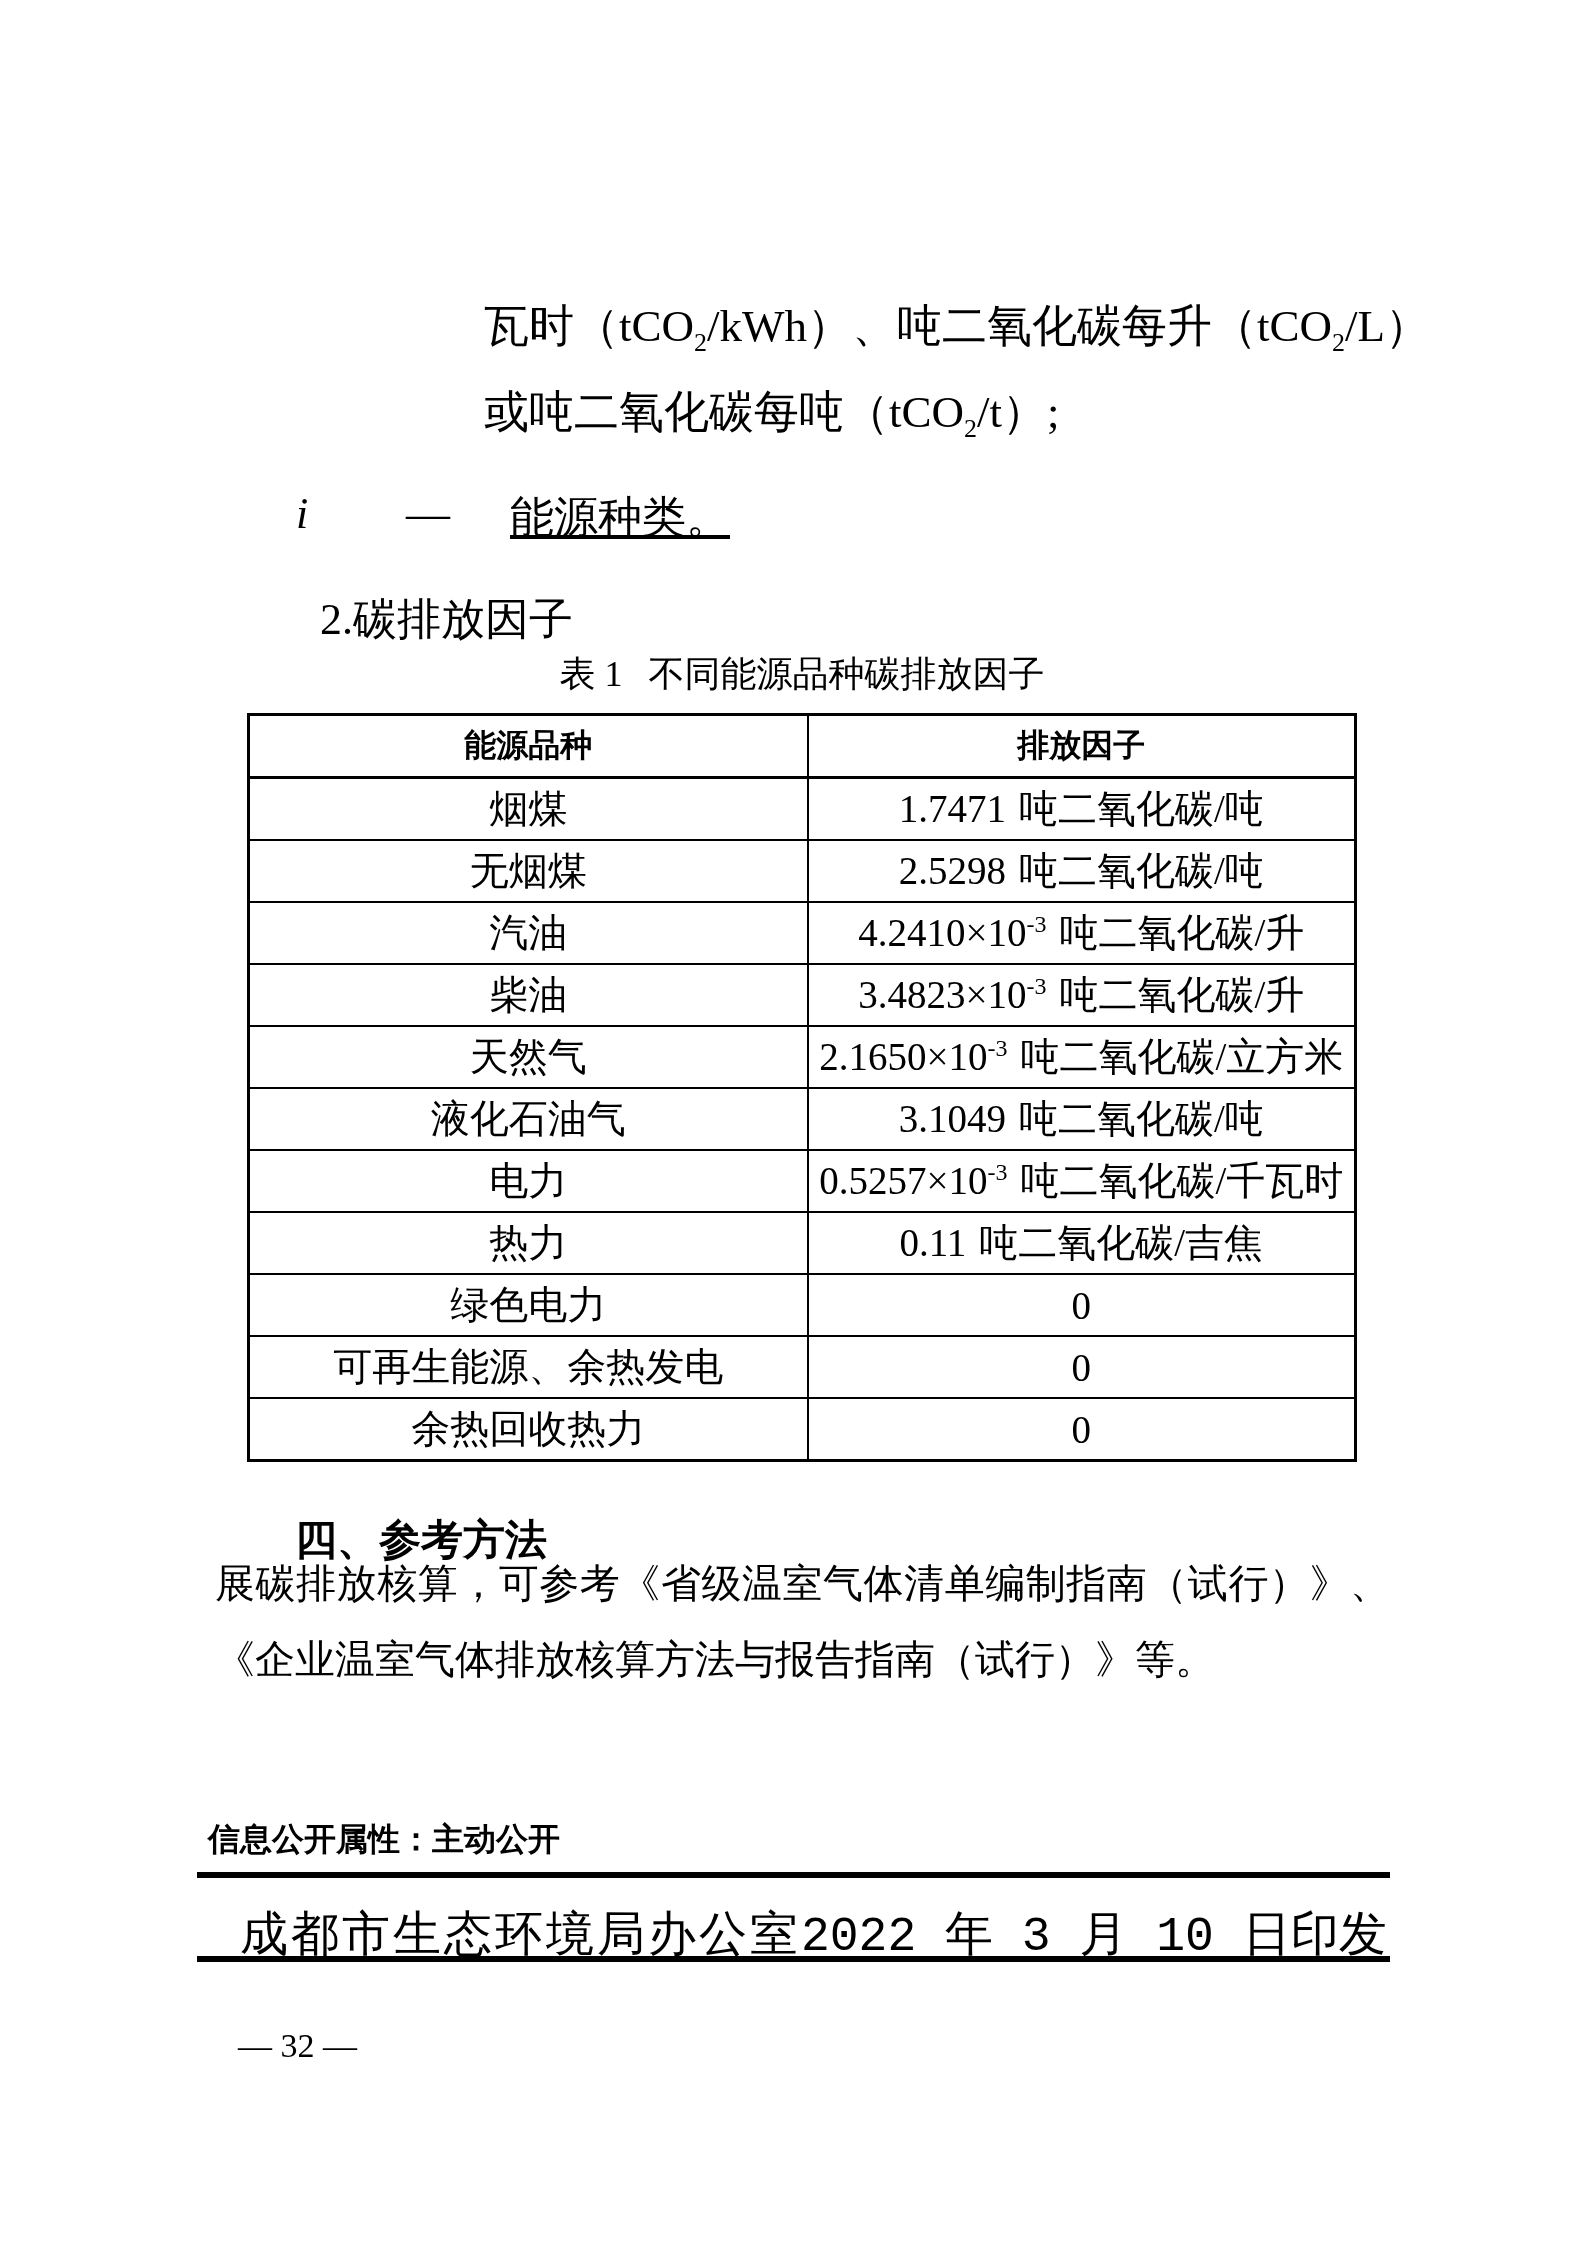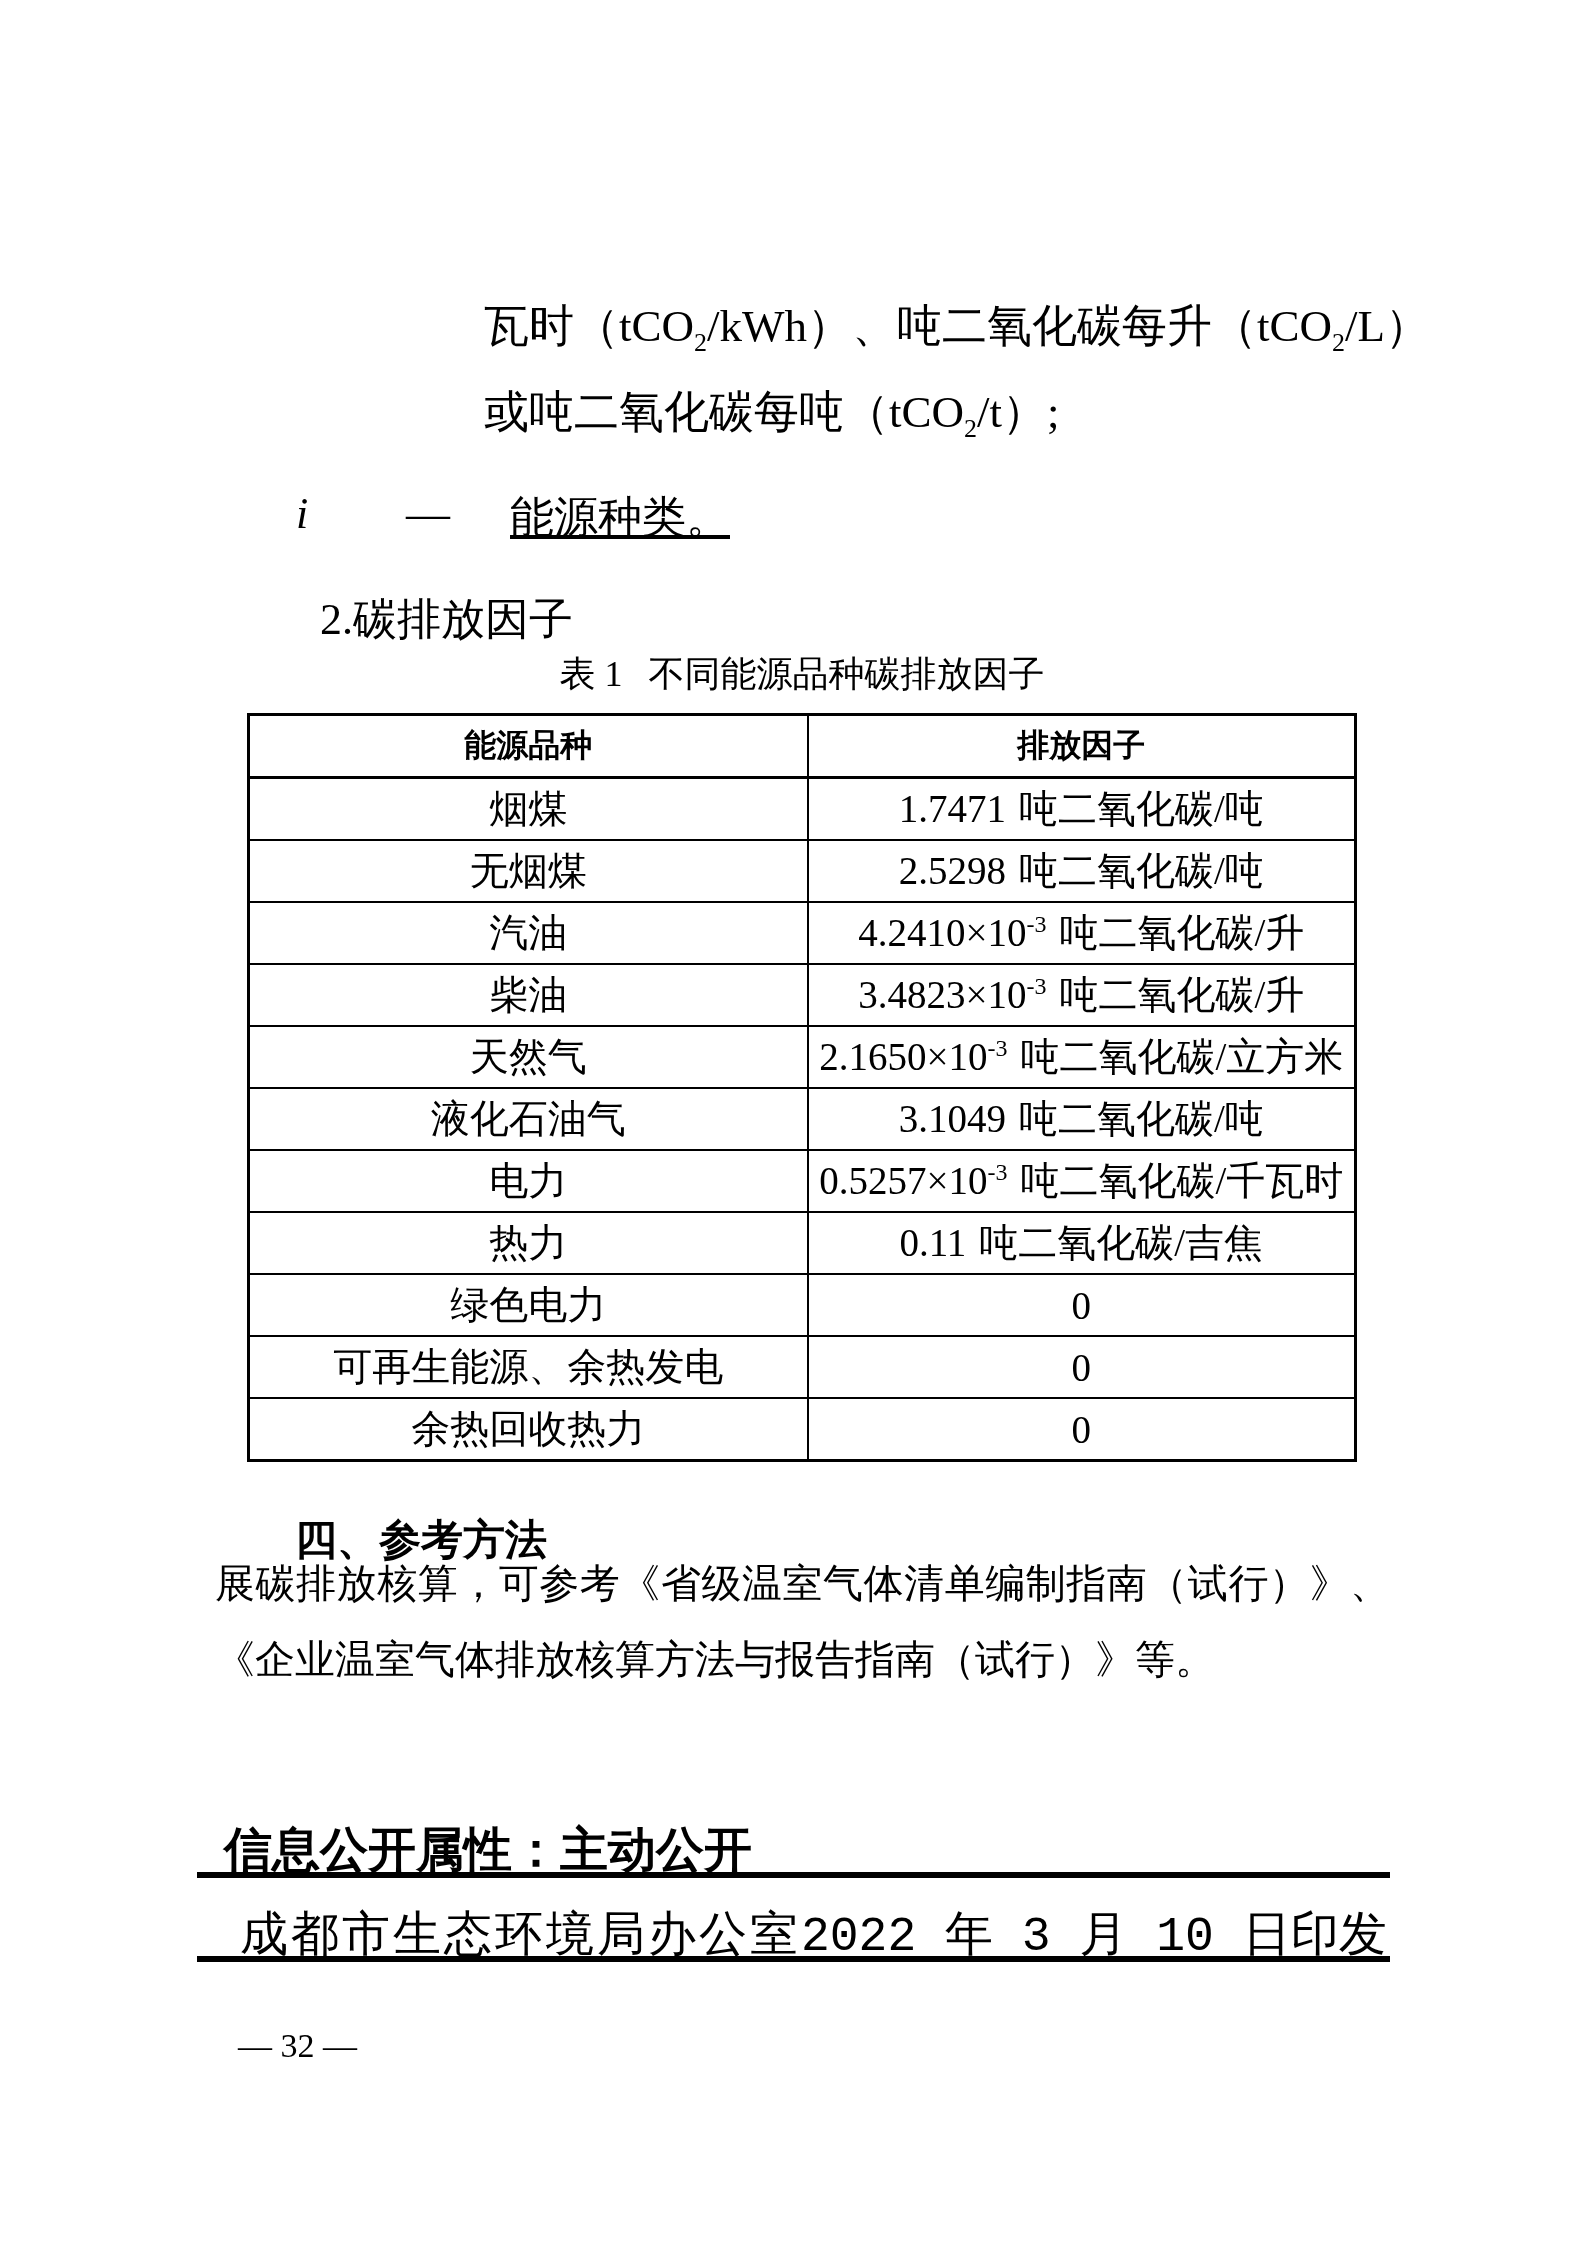--- a/index.html
+++ b/index.html
@@ -51,21 +51,21 @@
   .sec4-heading {
     position:absolute; left:295px; top:1496px;
     font-family:"Liberation Sans","DejaVu Sans",sans-serif;
     font-weight:bold; font-size:42px; white-space:nowrap;margin-top:16px;
   }
   .para { position:absolute; left:215px; top:1546px; width:1175px; font-size:40px; }
   .para .pline { line-height:76px; text-align:justify; text-align-last:justify; }
   .para .pline.first { text-indent:80px; }
   .para .pline.last  { text-align:center; text-align-last:left; }
 
-  .footer-attr { position:absolute; left:224px; top:1818px; font-size:48px; font-weight:bold; white-space:nowrap; }
+  .footer-attr { position:absolute; left:208px; top:1818px; font-size:32px; font-weight:bold; white-space:nowrap; }
   .footer-attr .attr-label { font-family:"Liberation Sans","DejaVu Sans",sans-serif; }
   .rule { position:absolute; left:197px; width:1193px; height:6px; background:#000; }
   .rule.r1 { top:1872px; }
   .rule.r2 { top:1956px; }
   .office-row {
     position:absolute; left:240px; top:1902px; width:1126px;
     display:flex; align-items:baseline;
     font-size:48px; white-space:nowrap;font-family:Liberation Mono, monospace;
   }
   .office-row .office { letter-spacing:3px; }

